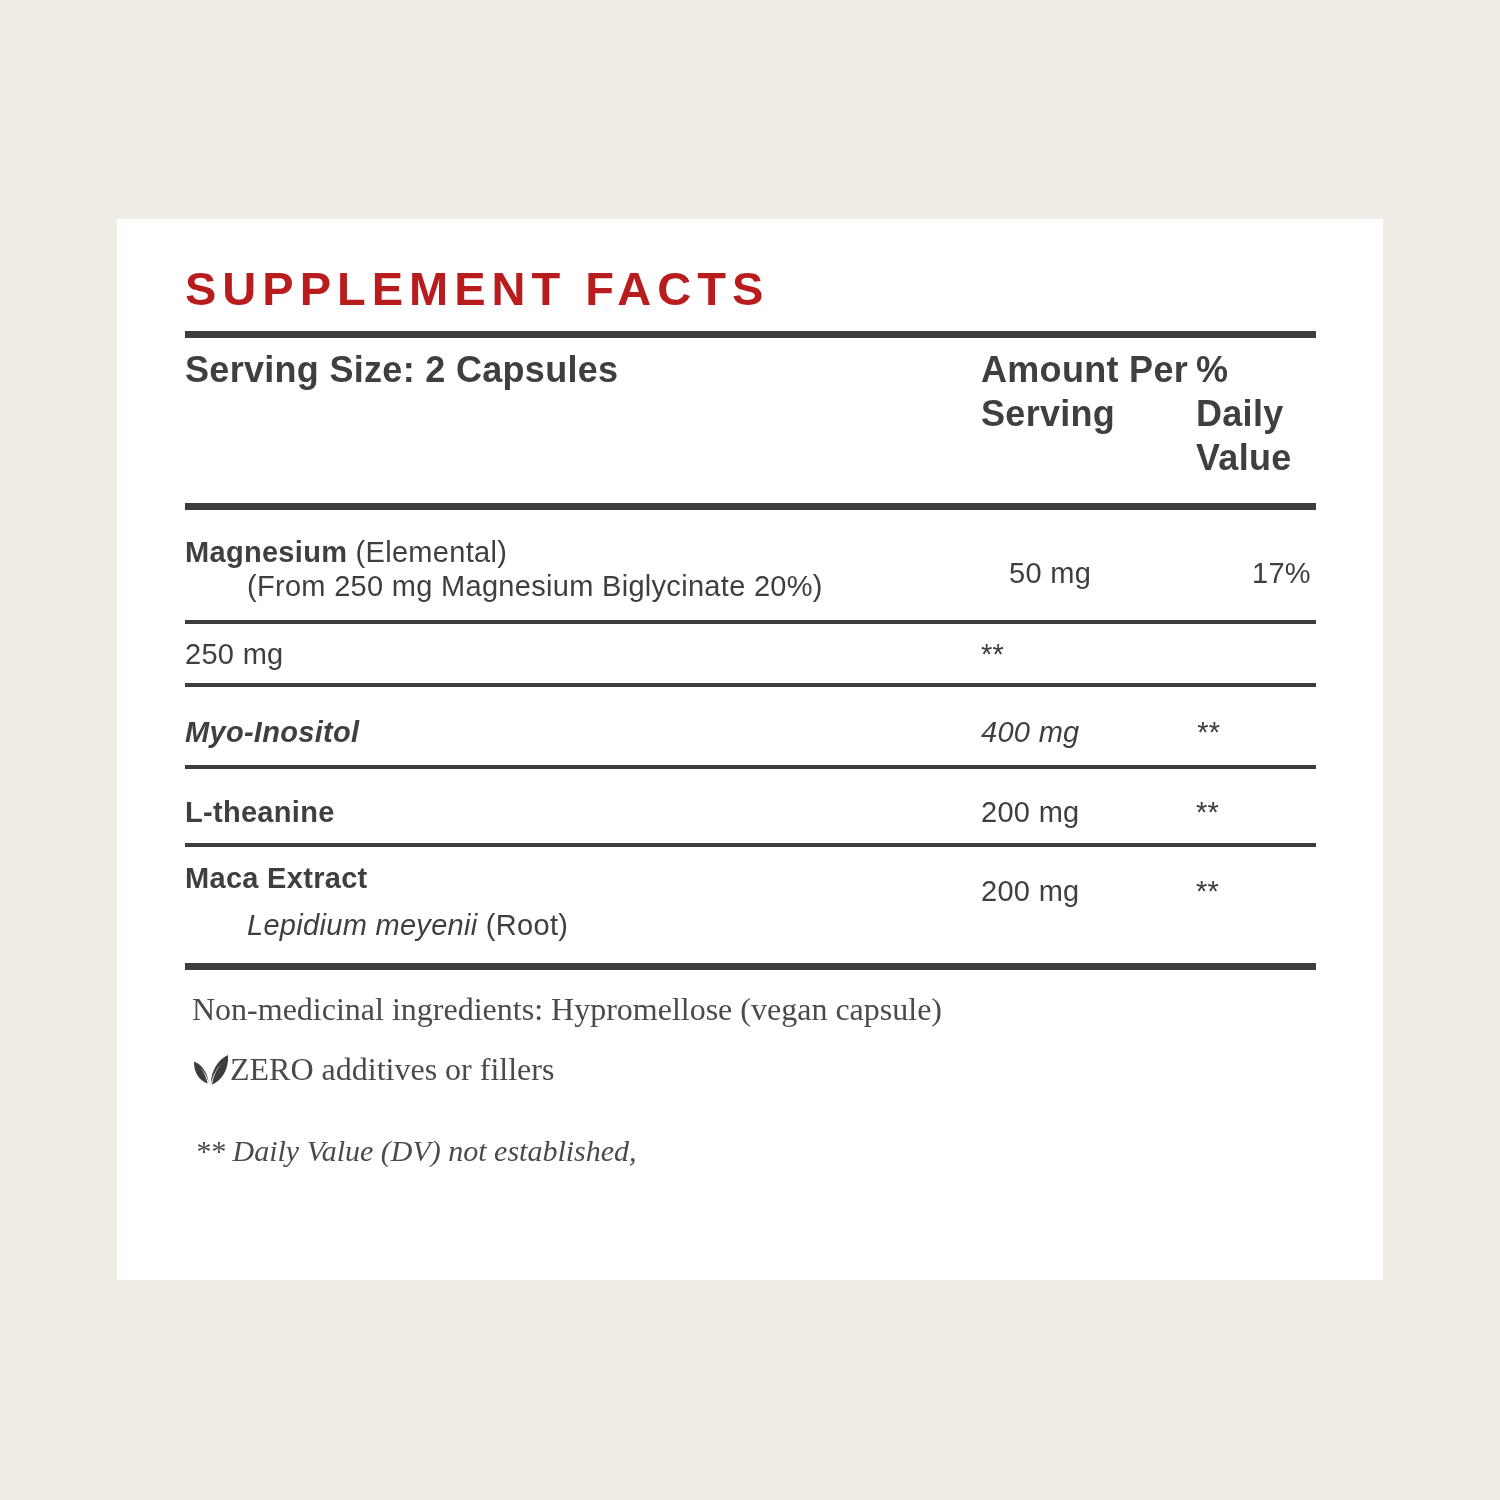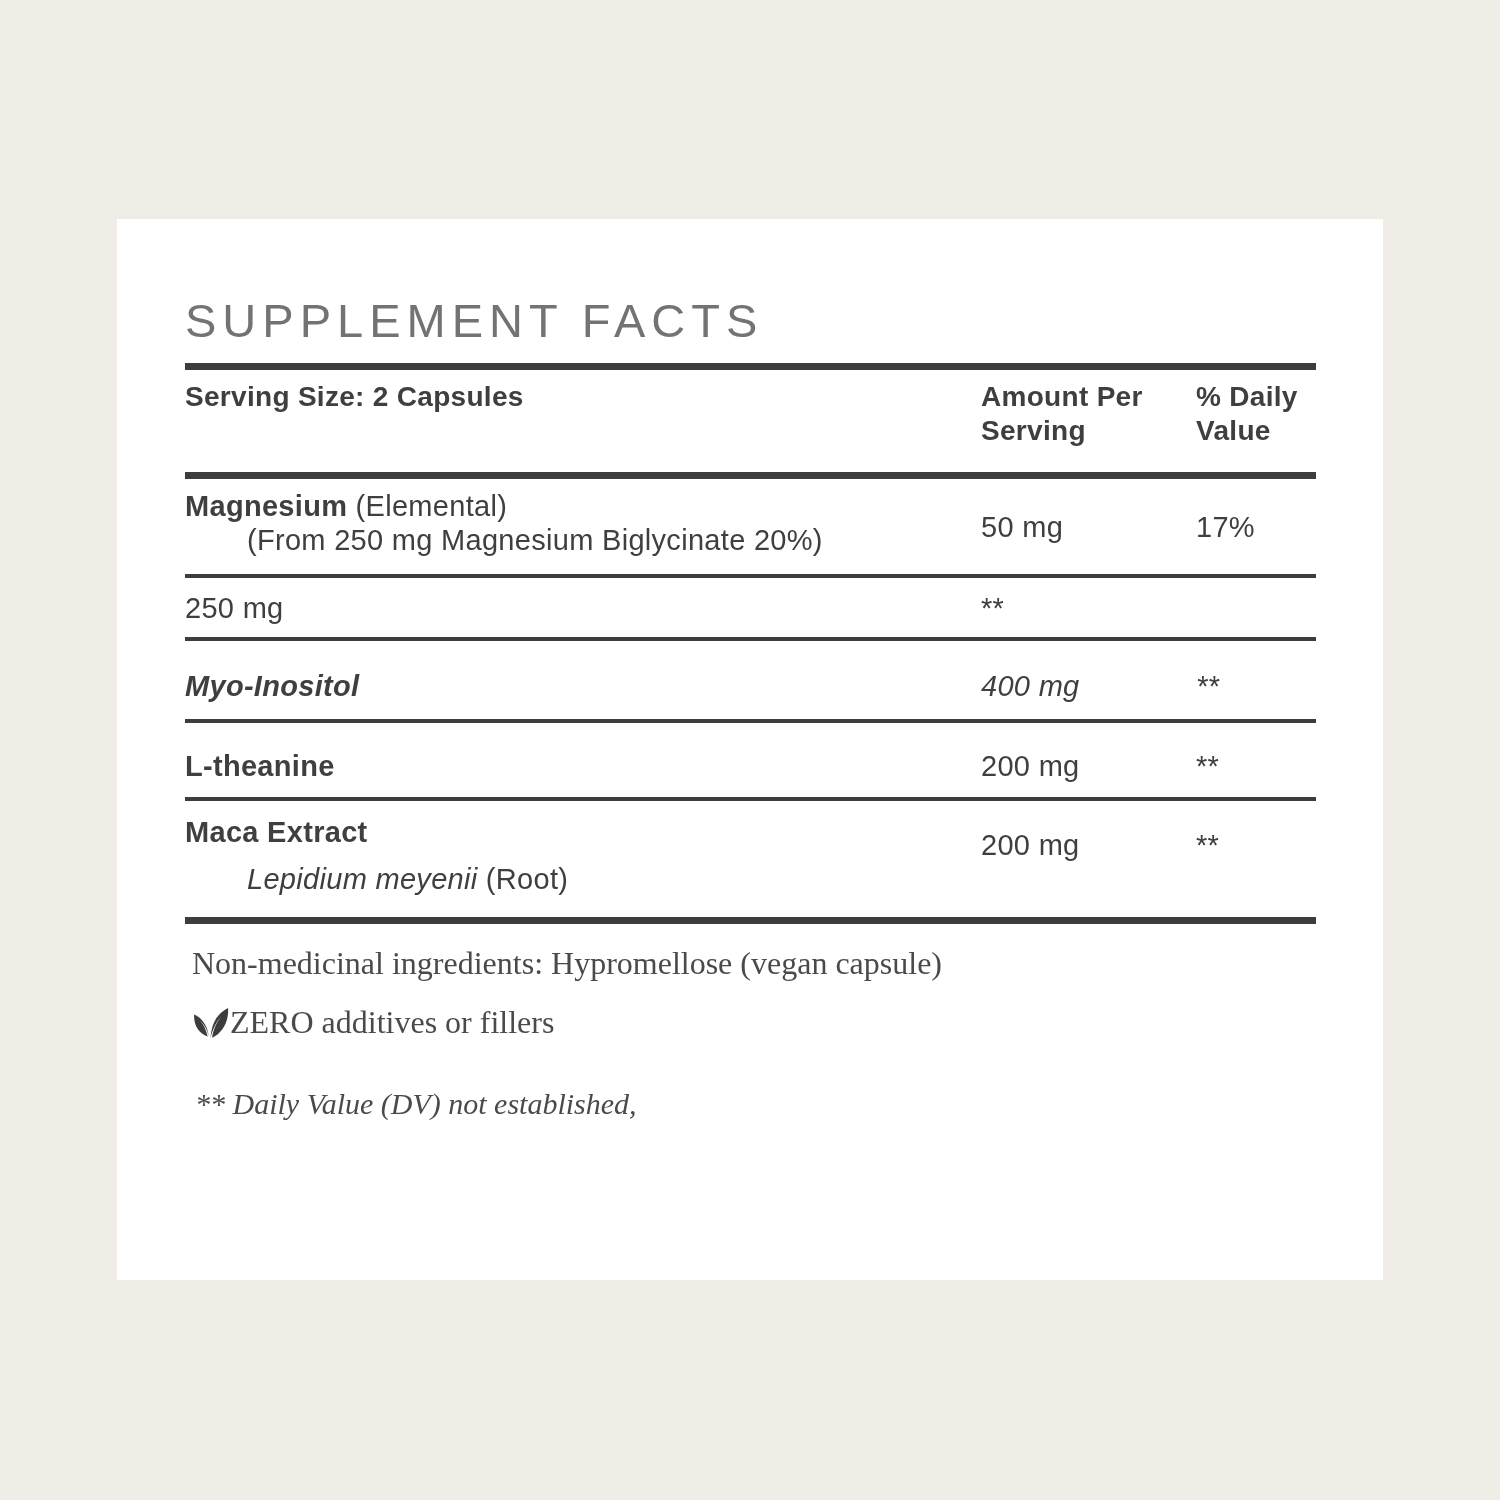--- a/index.html
+++ b/index.html
@@ -16,54 +16,54 @@
     left: 117px;
     top: 219px;
     width: 1266px;
     height: 1061px;
     background: #ffffff;
   }
   .content {
     padding: 0 67px 0 68px;
   }
   .title {
-    margin-top: 76px;
+    margin-top: 44px;
     font-size: 47px;
-    font-weight: 400;
+    font-weight: 700;
     letter-spacing: 6px;
-    color: #737373;
+    color: #b91c1c;
     line-height: 1.1;
   }
   .rule { background: #3d3d3d; width: 100%; }
   .rule.thick { height: 7px; }
   .rule.thin { height: 4px; }
   .rule.title-rule { margin-top: 16px; }
   .grid {
     display: grid;
     grid-template-columns: 796px 215px 120px;
     align-items: start;
   }
   .thead {
     padding-top: 10px;
     padding-bottom: 24px;
     font-weight: 700;
-    font-size: 28px;
+    font-size: 36px;
     line-height: 1.22;
     letter-spacing: 0.3px;
   }
   .row {
     font-size: 29px;
     letter-spacing: 0.3px;
     line-height: 34px;
   }
   .row .b { font-weight: 700; }
   .row .i { font-style: italic; }
   .row .sub { padding-left: 62px; }
   .row .sub2 { margin-top: 9px; padding-left: 62px; }
-  .row-magnesium { padding-top: 10px; padding-bottom: 17px; }
+  .row-magnesium { padding-top: 25px; padding-bottom: 17px; gap: 28px; }
   .row-magnesium .amount, .row-magnesium .dv { padding-top: 21px; }
   .row-ashwagandha { padding-top: 13px; padding-bottom: 12px; }
   .row-ashwagandha .amount, .row-ashwagandha .dv { padding-top: 0; }
   .row-myo { padding-top: 28px; padding-bottom: 16px; font-style: italic; }
   .row-theanine { padding-top: 26px; padding-bottom: 14px; }
   .row-maca { padding-top: 14px; padding-bottom: 21px; }
   .row-maca .amount, .row-maca .dv { padding-top: 13px; }
   .row-maca .sub { margin-top: 13px; }
   .footer {
     font-family: "Liberation Serif", serif;

